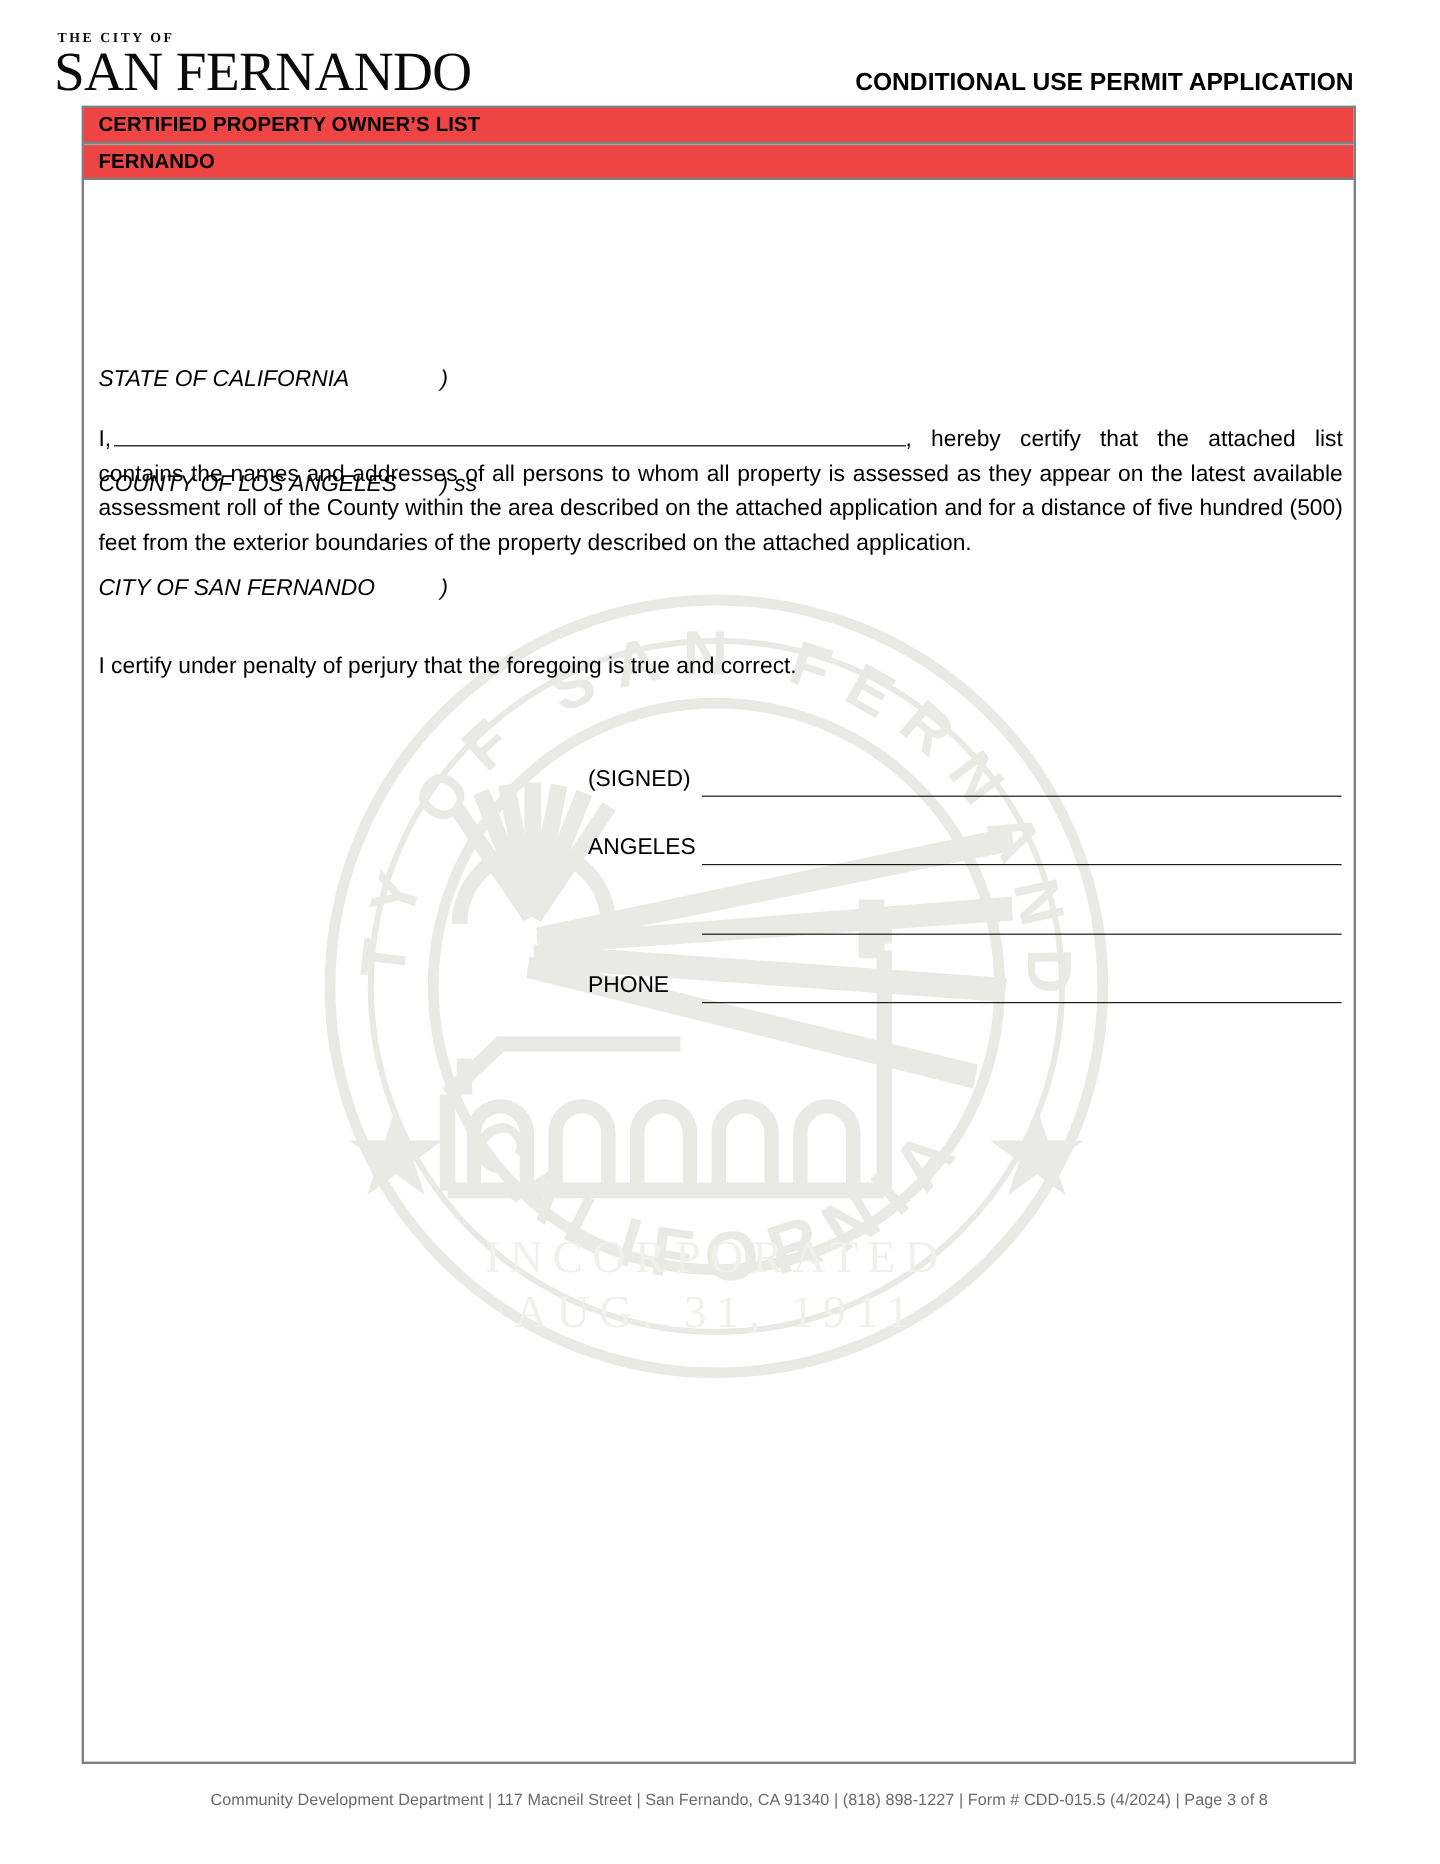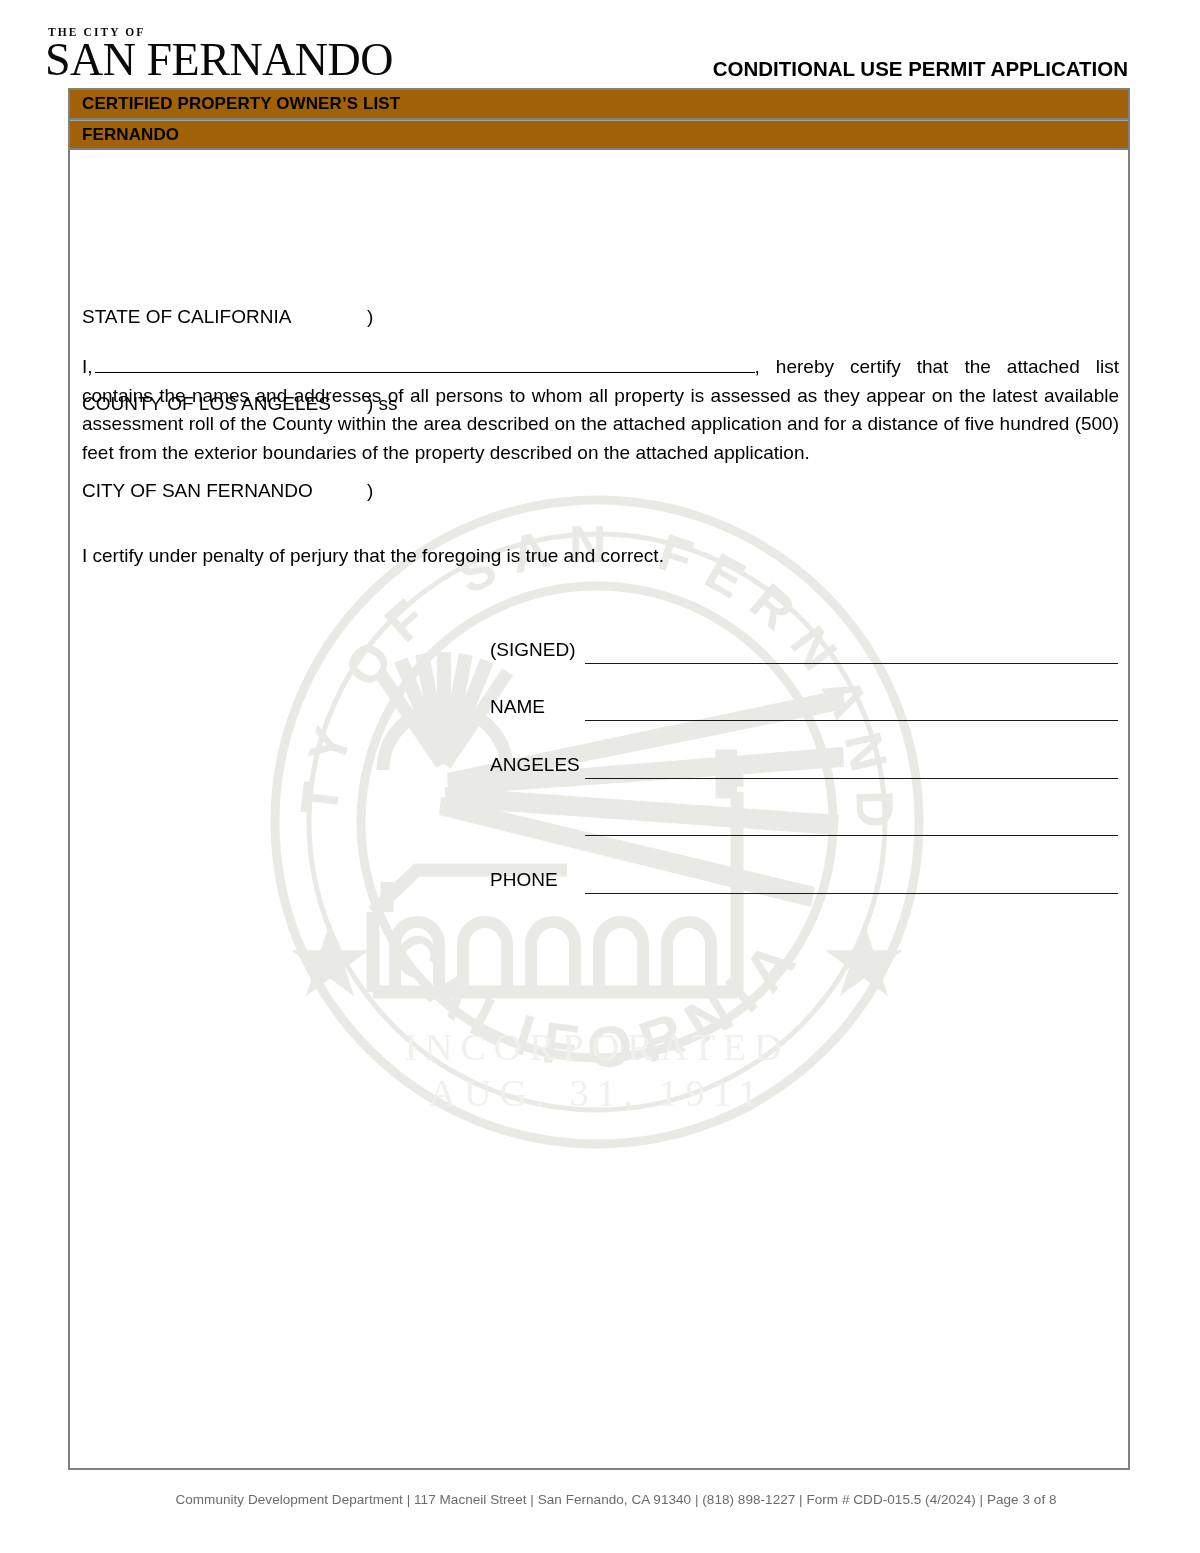--- a/index.html
+++ b/index.html
@@ -72,21 +72,21 @@
     width: 1062px;
     height: 1382px;
     box-sizing: border-box;
     border: 2px solid #808080;
     background: #ffffff;
   }
 
   .band {
     position: relative;
     height: 30px;
-    background: #a16207;
+    background: #ef4444;
     border-bottom: 2px solid #808080;
     box-sizing: border-box;
   }
   .band .band-label {
     position: absolute;
     left: 12px;
     top: 4px;
     font-size: 17px;
     font-weight: bold;
     letter-spacing: 0.1px;
@@ -117,20 +117,21 @@
     position: relative;
     z-index: 2;
   }
   .jurisdiction {
     position: absolute;
     left: 12px;
     top: 94px;
     font-size: 19px;
     line-height: 29px;
     white-space: pre;
+    font-style: italic;
   }
   .jurisdiction .j-row { display: block; height: 29px; }
   .jurisdiction .j-name {
     display: inline-block;
     width: 285px;
   }
   .jurisdiction .j-paren { display: inline-block; }
 
   .para {
     position: absolute;
@@ -298,24 +299,20 @@
         <span class="j-row"><span class="j-name">CITY OF SAN FERNANDO</span><span class="j-paren">)</span></span>
       </div>
 
       <div class="para"><span>I,</span><span class="fill-line"></span><span>, hereby certify that the attached list contains the names and addresses of all persons to whom all property is assessed as they appear on the latest available assessment roll of the County within the area described on the attached application and for a distance of five hundred (500) feet from the exterior boundaries of the property described on the attached application.</span></div>
 
       <div class="certify">I certify under penalty of perjury that the foregoing is true and correct.</div>
 
       <div class="sig-block">
         <div class="sig-row">
           <span class="sig-label">(SIGNED)</span>
-          <span class="sig-line"></span>
-        </div>
-        <div class="sig-row">
-          <span class="sig-label">NAME</span>
           <span class="sig-line"></span>
         </div>
         <div class="sig-row">
           <span class="sig-label">ANGELES</span>
           <span class="sig-line"></span>
         </div>
         <div class="sig-row">
           <span class="sig-label"></span>
           <span class="sig-line"></span>
         </div>

